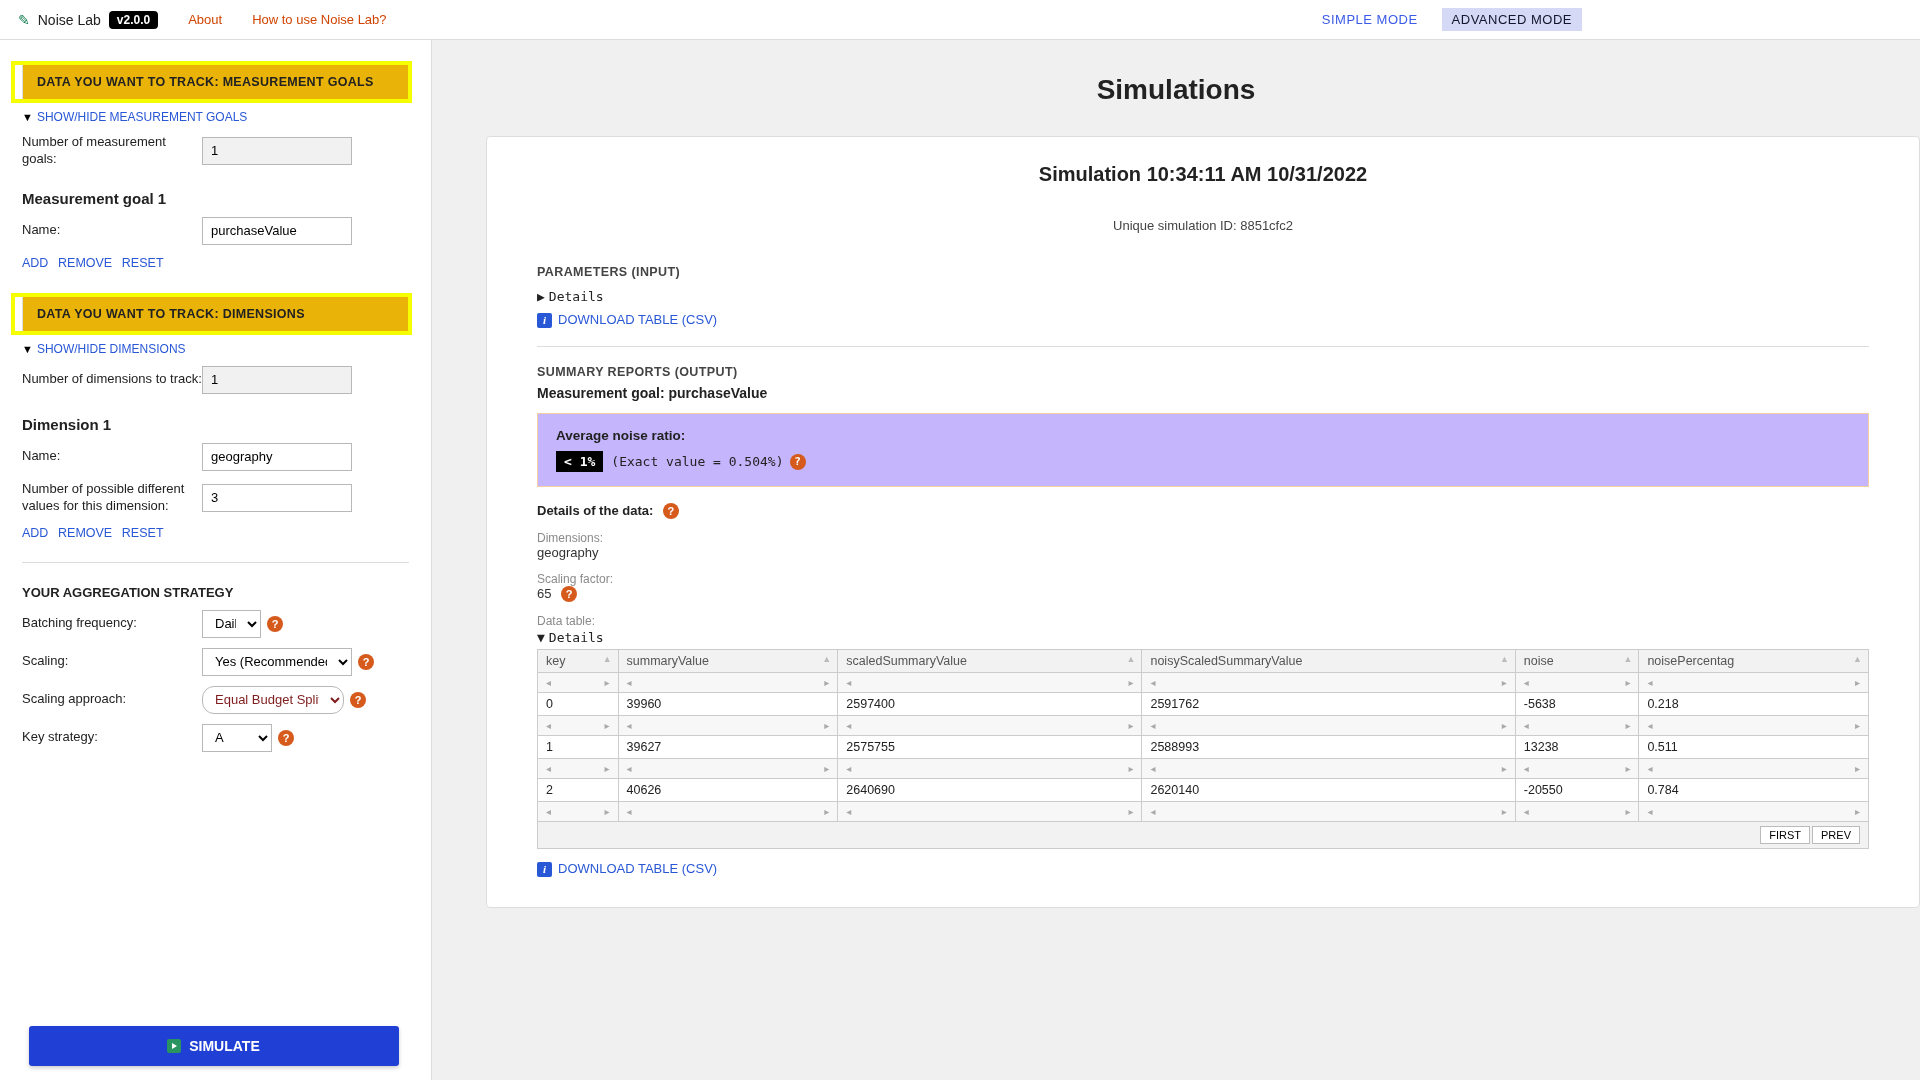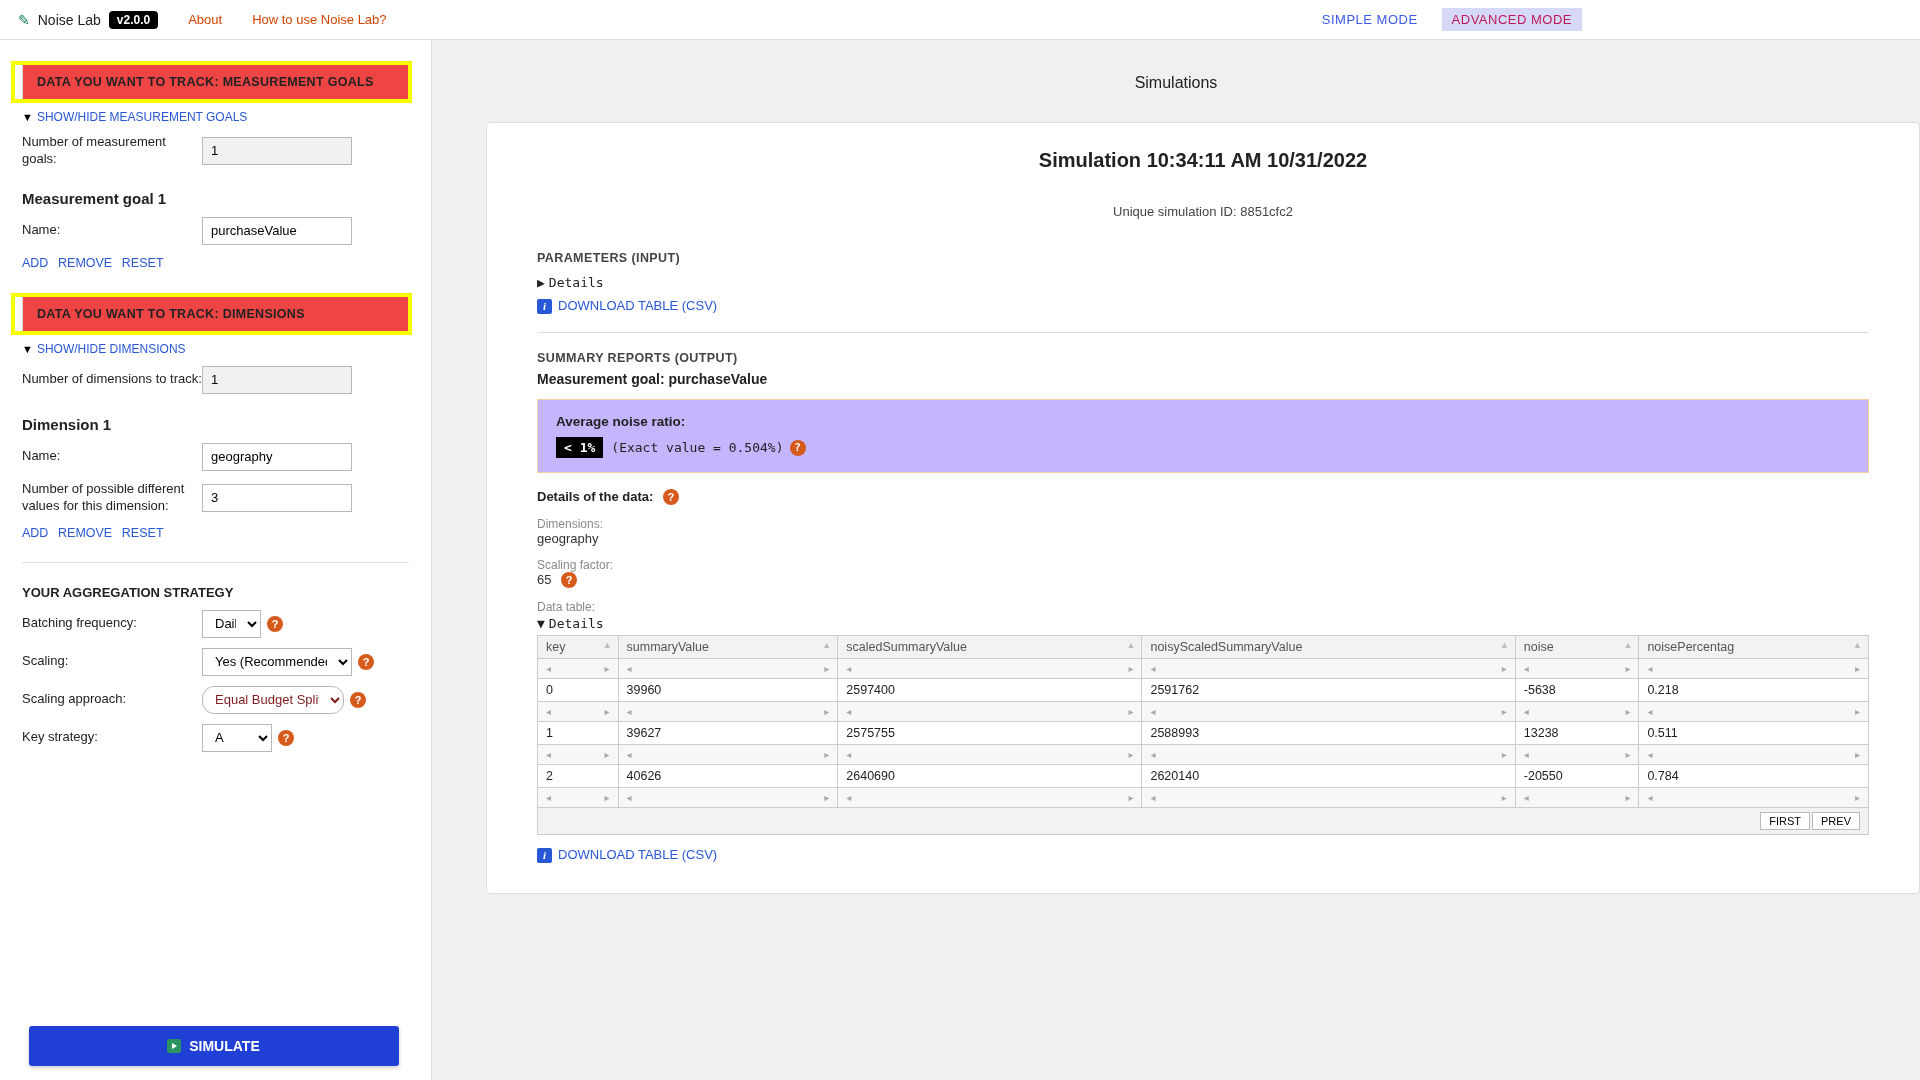--- a/index.html
+++ b/index.html
@@ -6,44 +6,44 @@
 body { font-family: -apple-system, BlinkMacSystemFont, "Segoe UI", Helvetica, Arial, sans-serif; font-size: 13px; background: #f0f0f1; color: #222; width: 1920px; height: 1080px; overflow: hidden; }
 
 .topbar { background: #fff; height: 40px; display: flex; align-items: center; padding: 0 18px; border-bottom: 1px solid #ddd; }
 .topbar-left { display: flex; align-items: center; gap: 8px; }
 .pencil { color: #0a7a4a; font-size: 14px; }
 .app-name { font-weight: 500; font-size: 14px; }
 .version-badge { background: #000; color: #fff; border-radius: 4px; padding: 2px 8px; font-size: 12px; font-weight: 600; }
 .top-link { color: #d04400; font-size: 13px; margin-left: 22px; text-decoration: none; }
 .mode-area { margin-left: auto; display: flex; gap: 14px; font-size: 13px; letter-spacing: .5px; margin-right:320px; }
 .mode-link { color: #3b5be7; text-decoration: none; padding: 4px 10px; }
-.mode-active { background: #d5d9f5; color: #be185d; }
+.mode-active { background: #d5d9f5; color: #0f172a; }
 
 .layout { display: flex; height: calc(100% - 40px); }
 .sidebar { width: 432px; background: #fff; border-right: 1px solid #ddd; padding: 8px 0 90px; overflow-y: auto; position: relative; }
 .sidebar-inner { padding: 0 22px; }
-.section-header { background: #ef4444; border: 1px solid #ddd; padding: 10px 14px; font-weight: 700; font-size: 12.5px; letter-spacing: .3px; margin-top: 16px; }
+.section-header { background: #eab308; border: 1px solid #ddd; padding: 10px 14px; font-weight: 700; font-size: 12.5px; letter-spacing: .3px; margin-top: 16px; }
 .hl { position:relative; }
 .hl::before { content:""; position:absolute; inset:-4px -4px -4px -12px; border: 4px solid #f6ff00; pointer-events:none; z-index:2; }
 .toggle-link { color: #2958d6; font-size: 12px; margin-top: 10px; display: inline-block; cursor: pointer; }
 .toggle-tri { color:#000; font-size:11px; margin-right:4px; }
 .row { display: flex; align-items: center; margin-top: 10px; }
 .row label { width: 180px; font-size: 13px; color: #222; line-height:1.3; }
 .row input[type=text], .row select { height: 28px; padding: 2px 8px; font-size: 13px; border: 1px solid #b8b8b8; background: #fff; width: 150px; }
 .subhead { font-weight: 700; font-size: 15px; margin-top: 22px; }
 .actions { margin-top: 10px; }
 .actions a { color: #2958d6; font-size: 12.5px; margin-right: 6px; text-decoration: none; }
 .divider { height: 1px; background: #ddd; margin: 22px 0 0; }
 .help-icon { display:inline-block; width:16px; height:16px; border-radius:50%; background:#d55a1c; color:#fff; font-size:11px; font-weight:700; text-align:center; line-height:16px; margin-left:6px; }
 .simulate-bar { position: absolute; left:0; right:4px; bottom:0; padding: 14px 16px; background:#fff; }
 .simulate-btn { width: 370px; height: 40px; background: #1f3fd5; color:#fff; font-weight:600; font-size:14px; border:none; border-radius:3px; box-shadow:0 2px 4px rgba(0,0,0,.2); cursor:pointer; display:flex; align-items:center; justify-content:center; gap:8px; margin:0 auto;}
 .sim-play { width:14px; height:14px; background:#2a9460; border-radius:2px; display:inline-flex; align-items:center; justify-content:center; }
 .sim-play::after{content:""; border-left:5px solid #fff; border-top:3px solid transparent; border-bottom:3px solid transparent;}
 .main { flex:1; overflow:auto; padding: 34px 0 30px 0; }
-.page-title { text-align:center; font-size: 16px; font-weight:400; color:#222; margin-bottom: 30px; }
+.page-title { text-align:center; font-size: 28px; font-weight:700; color:#222; margin-bottom: 30px; }
 .card { background:#fff; border:1px solid #ddd; border-radius:4px; margin: 0 0 0 54px; padding: 26px 50px 30px; min-width:1400px; }
 .sim-title { text-align:center; font-size: 20px; font-weight:700; margin-bottom: 32px; }
 .sim-id { text-align:center; font-size:13px; color:#444; margin-bottom:32px; }
 .sec-label { font-size: 12.5px; font-weight:700; color:#444; letter-spacing:.4px; margin-top:10px; }
 .details-toggle { margin-top:10px; font-family: monospace; font-size:13px; cursor:pointer; }
 .tri { margin-right:4px; }
 .dl-link { color:#2958d6; font-size:13px; margin-top:8px; display:inline-block; text-decoration:none; }
 .info-sq { display:inline-block; width:15px; height:15px; background:#2958d6; color:#fff; font-family:serif; font-weight:700; font-style:italic; font-size:11px; text-align:center; line-height:15px; margin-right:6px; border-radius:2px; }
 hr.card-div { border:none; border-top:1px solid #ddd; margin:18px 0; }
 .mg-name { font-weight:700; font-size:14px; margin-top:6px; }

